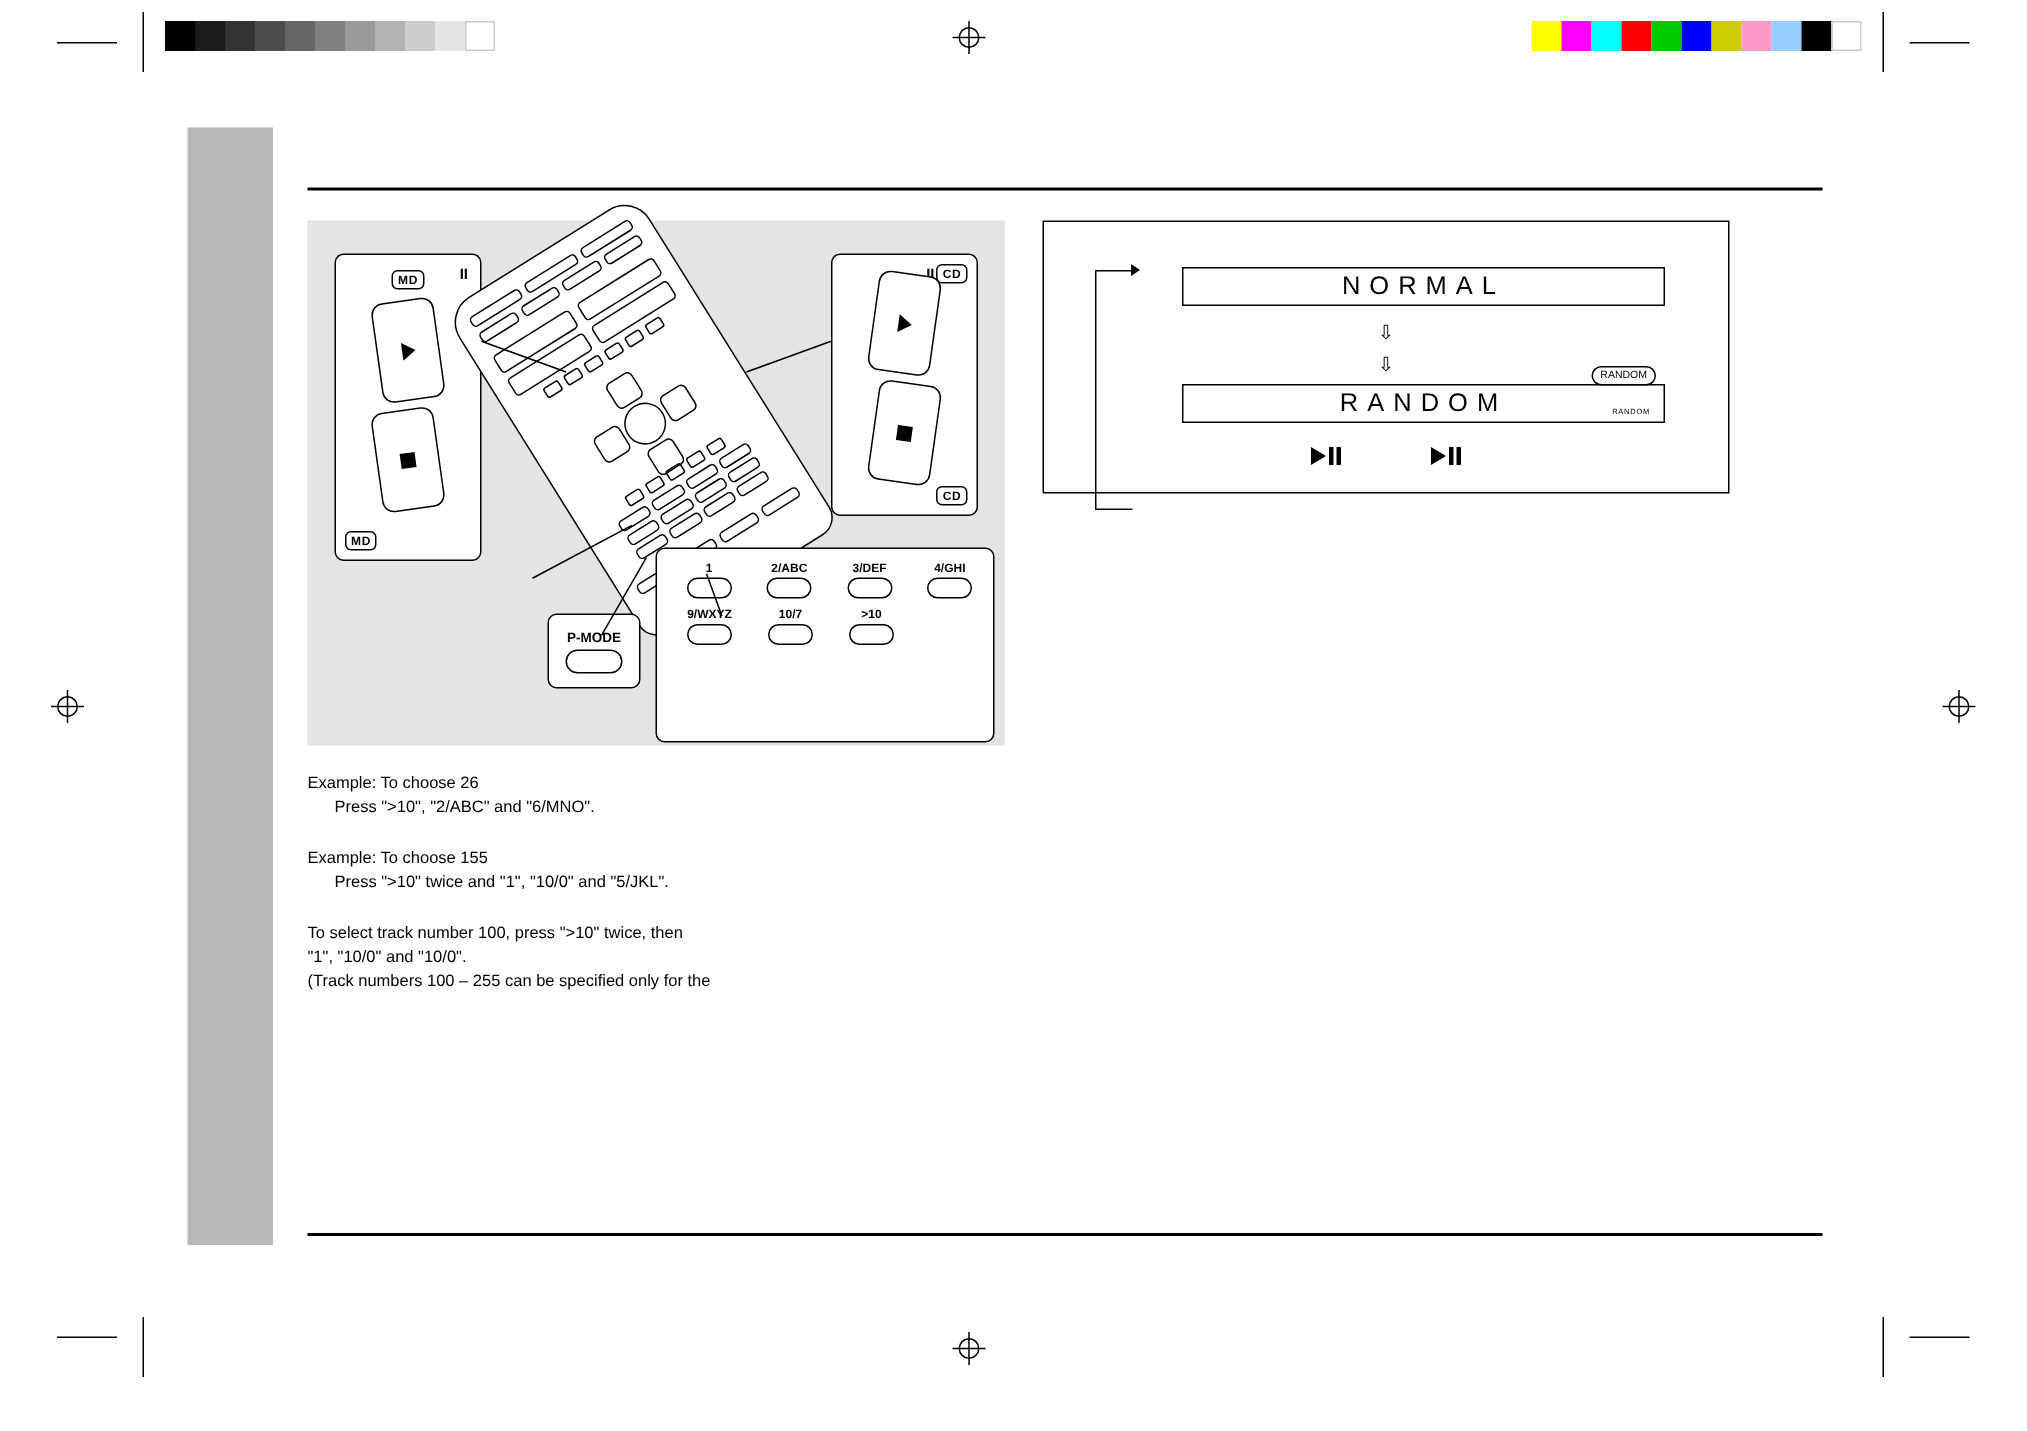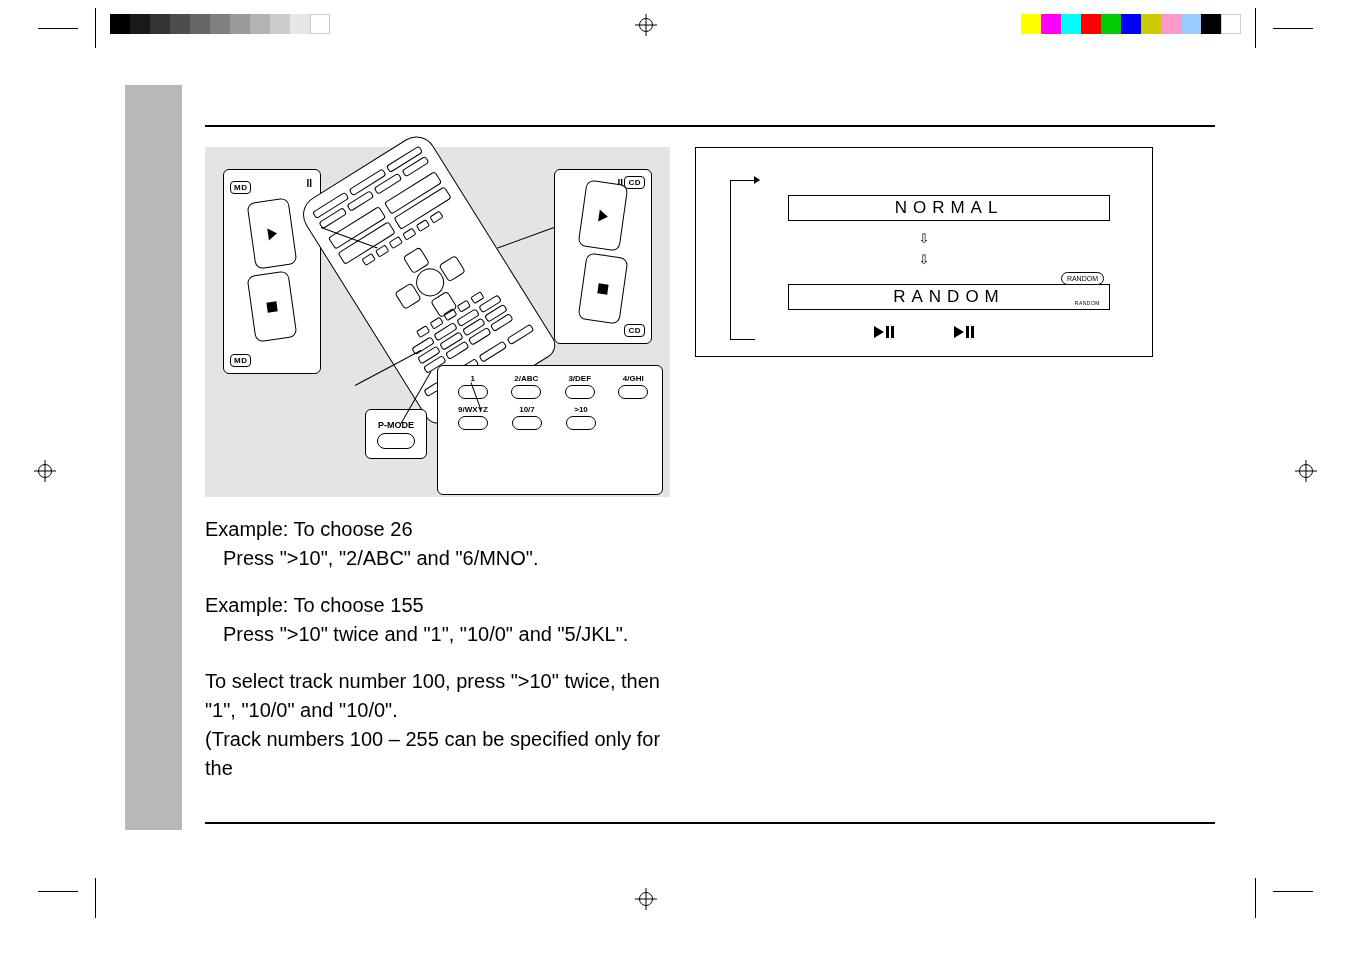--- a/index.html
+++ b/index.html
@@ -62,21 +62,21 @@
     width: 465px;
     height: 350px;
     background: #e4e4e4;
   }
   .rp-box {
     position: absolute;
     background: #fff;
     border: 1px solid #000;
     border-radius: 6px;
   }
-  .md-box { left: 18px; top: 22px; width: 98px; height: 205px; padding: 6px; box-sizing: border-box;}
+  .md-box { left: 18px; top: 22px; width: 98px; height: 205px; padding: 6px; box-sizing: border-box; text-align: center;}
   .cd-box { right: 18px; top: 22px; width: 98px; height: 175px; padding: 6px; box-sizing: border-box;}
   .label-chip {
     display: inline-block;
     border: 1px solid #000;
     border-radius: 4px;
     font-size: 8px;
     font-weight: bold;
     padding: 1px 3px;
     letter-spacing: 0.5px;
   }
@@ -140,35 +140,34 @@
     left: 232px; top: 218px; width: 226px; height: 130px;
     padding: 8px; box-sizing: border-box;
   }
   .kp-row { display: flex; gap: 12px; margin-bottom: 6px; justify-content: flex-start; padding-left: 6px;}
   .kp-key { width: 42px; display: flex; flex-direction: column; align-items: center; font-size: 8px; font-weight: 600;}
   .kp-key .pill-btn { width: 28px; height: 12px; margin-top: 2px;}
 
   .lead-line { position: absolute; border-top: 0.8px solid #000; }
 
   
-  .para { font-size: 20px; line-height: 1.45; margin-top: 18px; }
+  .para { font-size: 11px; line-height: 1.45; margin-top: 18px; }
   .para-indent { padding-left: 18px; }
 
   
   .mode-diagram {
     border: 1px solid #000;
     width: 458px;
     padding: 30px 34px 18px;
     box-sizing: border-box;
   }
   .mode-row {
     position: relative;
     margin-bottom: 8px;
     height: 28px;
-    margin-top: 17px;
   }
   .mode-bar {
     position: absolute; left: 58px; right: 8px; top: 0;
     height: 24px; border: 1px solid #000;
     display: flex; align-items: center; justify-content: center;
     font-family: "Arial Narrow", Arial, sans-serif;
     font-size: 17px; letter-spacing: 6px; font-weight: 400;
   }
   .mode-arrow-down {
     text-align: center; font-size: 13px; color: #000; margin: 1px 0 6px;

